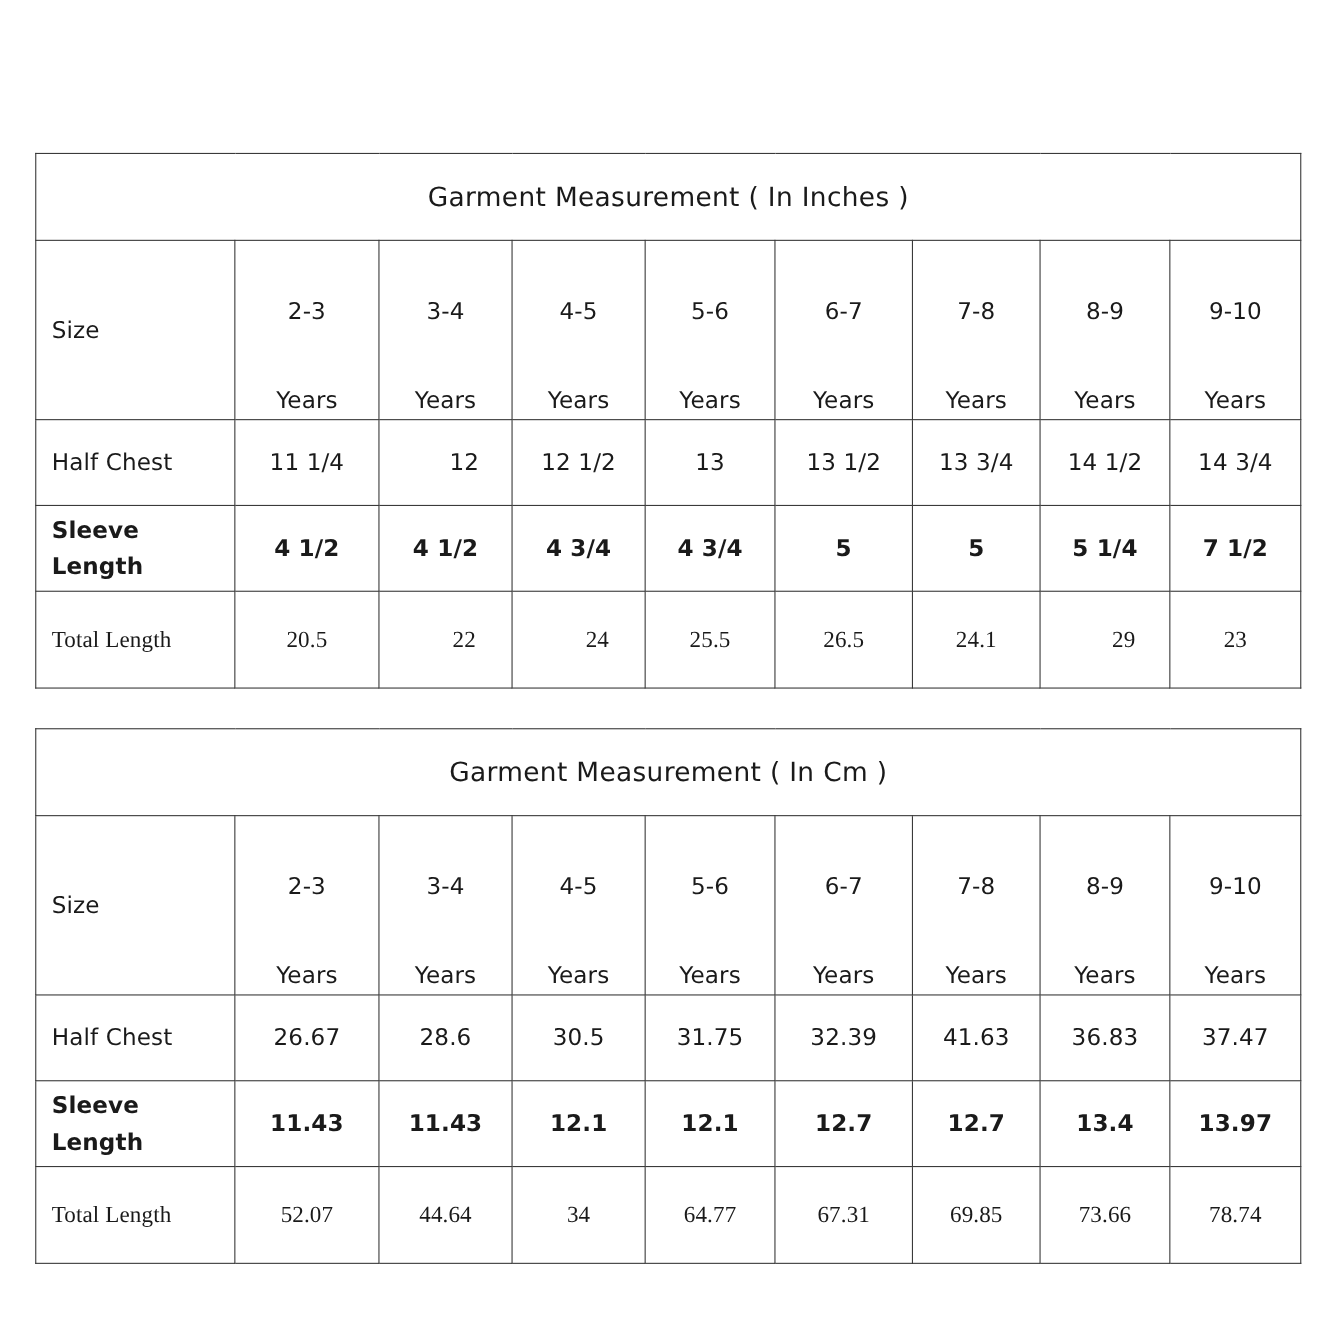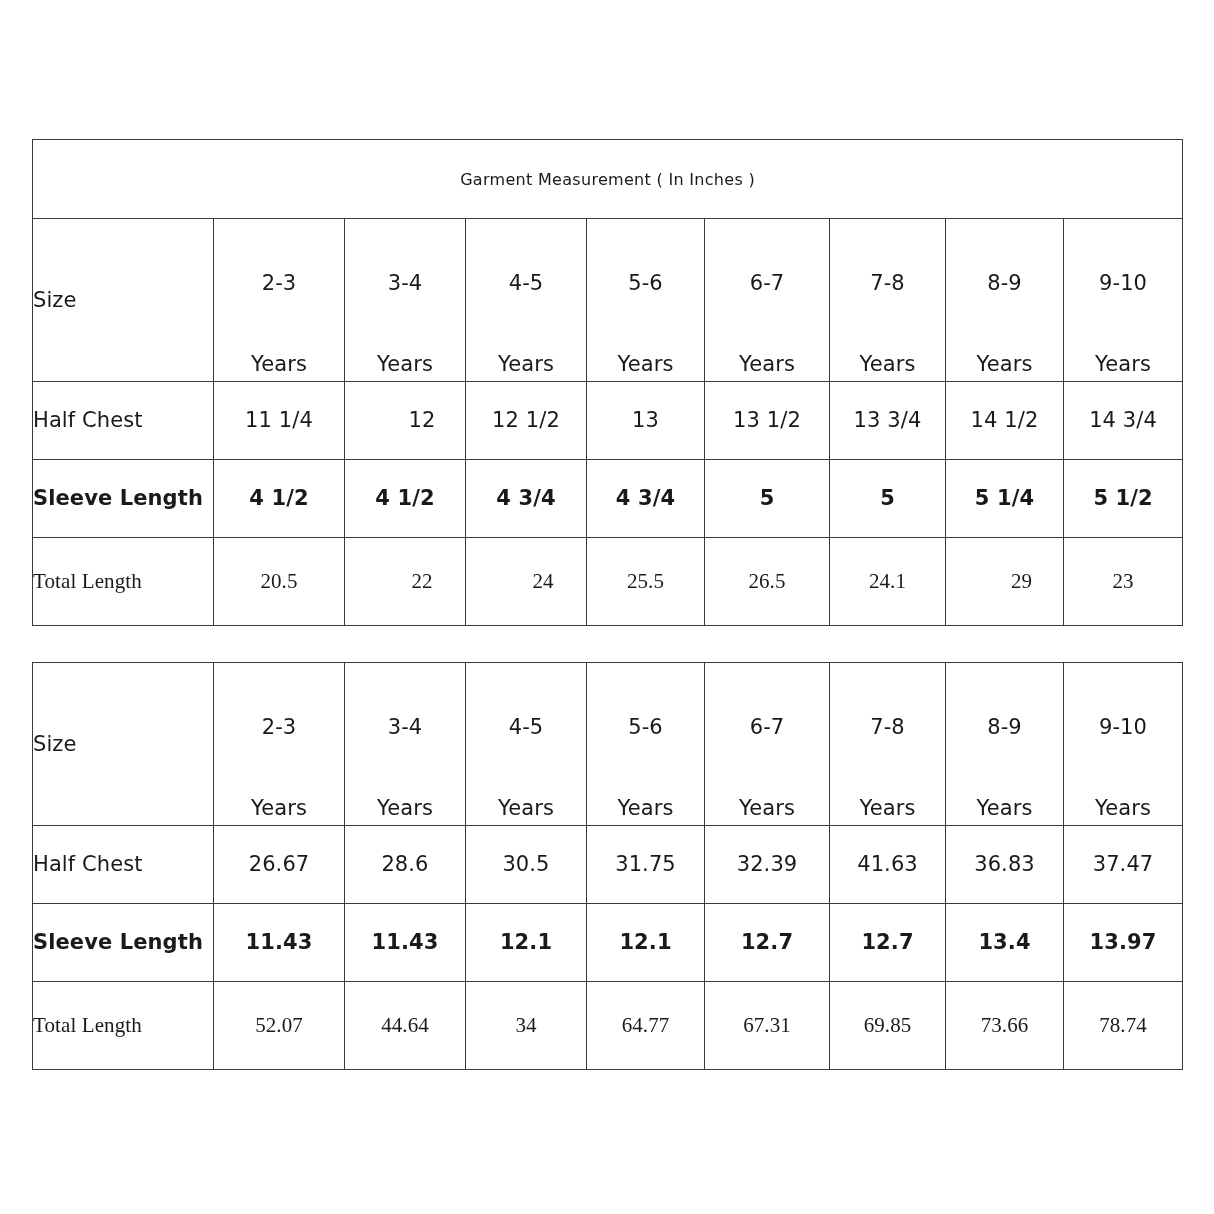--- a/index.html
+++ b/index.html
@@ -26,27 +26,27 @@
       border: 1px solid #3a3a3a;
       padding: 0;
       font-size: 21px;
       line-height: 33px;
       text-align: center;
       vertical-align: middle;
       font-weight: 400;
       letter-spacing: 0.1px;
     }
     table.sizechart td.title {
-      font-size: 16px;
+      font-size: 24px;
       height: 78px;
       letter-spacing: 0.3px;
     }
     table.sizechart td.rowlabel {
       text-align: left;
-      padding-left: 0;
+      padding-left: 14px;
     }
     table.sizechart tr.hdr td { height: 88px; }
     table.sizechart tr.r1 td { height: 77px; }
     table.sizechart tr.r2 td { height: 77px; font-weight: bold; }
     table.sizechart tr.r3 td { height: 87px; font-family: Liberation Serif, serif; }
     .size-cell span { display: block; margin-top: 48px; }
     #tbl-inches { top: 139px; }
     #tbl-cm { top: 662px; }
     .shift-left { text-align: center; padding-left: 34px !important; }
   </style>
@@ -117,21 +117,21 @@
   </tr>
   <tr class="r2">
     <td class="rowlabel">Sleeve Length</td>
     <td>4 1/2</td>
     <td>4 1/2</td>
     <td>4 3/4</td>
     <td>4 3/4</td>
     <td>5</td>
     <td>5</td>
     <td>5 1/4</td>
-    <td>5 1/2</td>
+    <td>7 1/2</td>
   </tr>
   <tr class="r3">
     <td class="rowlabel">Total Length</td>
     <td>20.5</td>
     <td class="shift-left">22</td>
     <td class="shift-left">24</td>
     <td>25.5</td>
     <td>26.5</td>
     <td>24.1</td>
     <td class="shift-left">29</td>
@@ -146,20 +146,23 @@
       <col style="width:131px">
       <col style="width:121px">
       <col style="width:121px">
     <col style="width:118px">
       <col style="width:125px">
       <col style="width:116px">
       <col style="width:118px">
       <col style="width:119px">
   </colgroup>
   <tbody>
+      <tr>
+    <td class="title" colspan="9">Garment Measurement ( In Cm )</td>
+  </tr>
   <tr class="hdr">
     <td class="rowlabel">Size</td>
     <td class="size-cell">
           <span>2-3</span>
           <span>Years</span>
         </td>
     <td class="size-cell">
           <span>3-4</span>
           <span>Years</span>
         </td>

